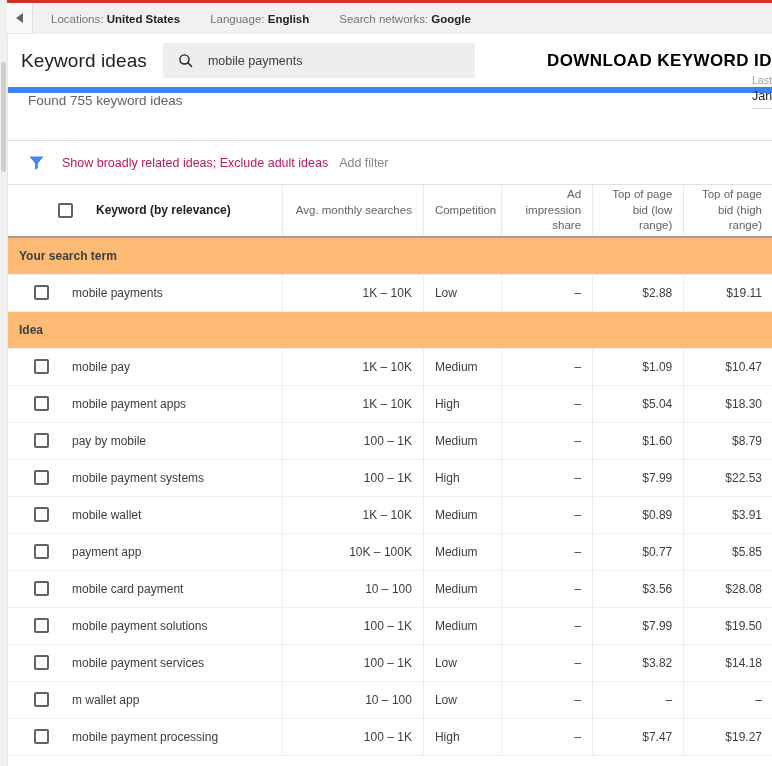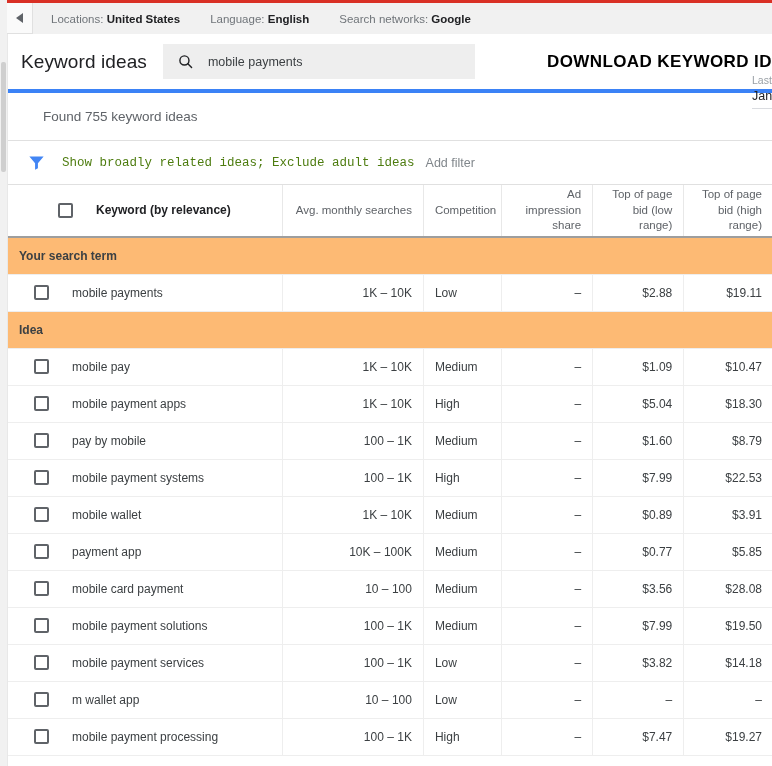--- a/index.html
+++ b/index.html
@@ -61,21 +61,21 @@
     position: absolute; top: 34px; left: 7px; right: 0; bottom: 0;
     background: #fff;
     border-left: 1px solid #e8e8e8;
     overflow: hidden;
   }
 
   
   .title-row {
     position: relative;
     height: 59px;
-    border-bottom: 4px solid #3b82f6;
+    border-bottom: 6px solid #3b82f6;
     display: flex; align-items: center;
     padding-left: 13px;
   }
   .page-title {
     font-size: 19px; color: #202124; font-weight: 400;
     letter-spacing: .1px;
     white-space: nowrap;
   }
   .search-box {
     margin-left: 16px;
@@ -104,38 +104,37 @@
   .last-label { font-size: 10.5px; color: #9aa0a6; display:block; }
   .last-value {
     font-size: 12.5px; color: #202124; display:block; margin-top: 3px;
     border-bottom: 1px solid #dadce0; padding-bottom: 5px; width: 32px;
   }
 
   
   .found-row {
     height: 48px;
     border-bottom: 1px solid #e0e0e0;
-    display: flex; align-items: center;
-    padding-left: 35px;
+    display: flex; align-items: flex-start;
+    padding-left: 20px;
     font-size: 13.5px; color: #5f6368;
   }
 
   
   .filter-row {
     height: 44px;
     border-bottom: 1px solid #e0e0e0;
     display: flex; align-items: center;
     padding-left: 19px;
   }
   .funnel-icon { width: 19px; height: 19px; flex:0 0 auto; }
   .filter-chip {
     margin-left: 16px;
-    font-size: 12.5px; color: #4d7c0f; cursor: pointer;
+    font-size: 12.5px; color: #be185d; cursor: pointer;
     white-space: nowrap;
-    font-family: Liberation Mono, monospace;
   }
   .add-filter {
     margin-left: 11px;
     font-size: 12.5px; color: #80868b; cursor: pointer;
     white-space: nowrap;
     text-align: right;
   }
 
   
   .tbl { width: 765px; border-collapse: collapse; table-layout: fixed; }

